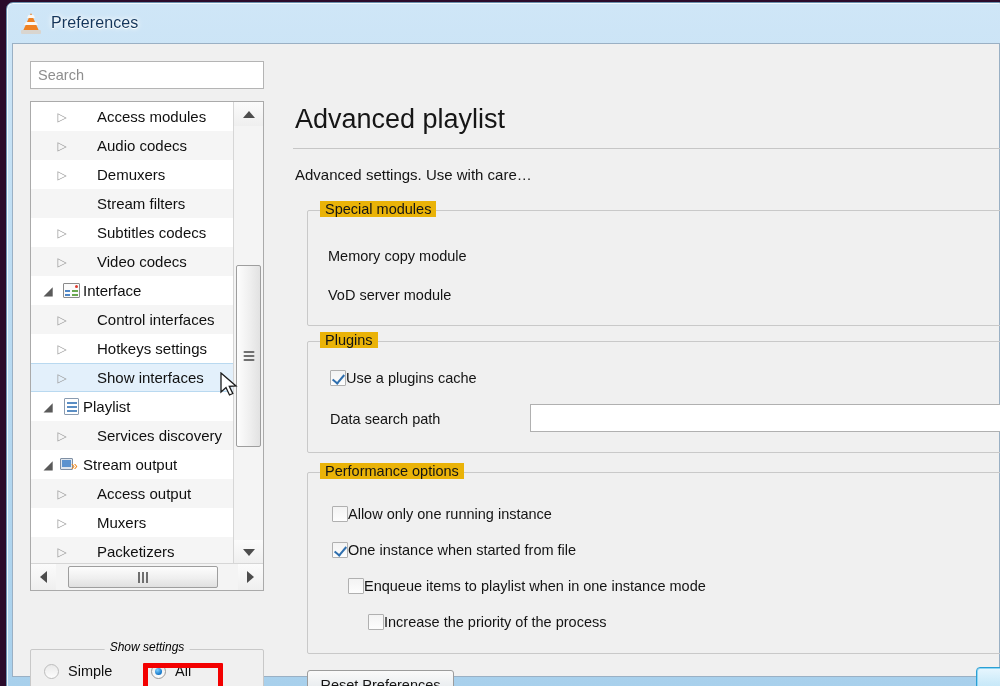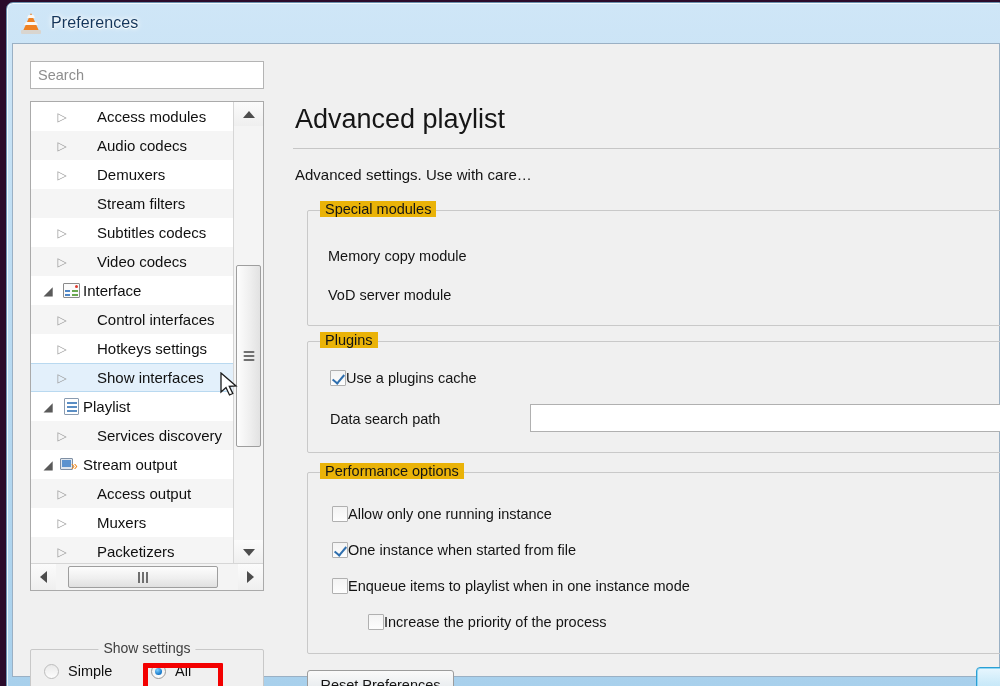--- a/index.html
+++ b/index.html
@@ -203,21 +203,21 @@
   
   #show-settings-group {
     position: absolute; left: 17px; top: 605px;
     width: 234px; height: 50px;
     border: 1px solid #c8c8c8; border-radius: 2px;
     background: #f0f0f0;
   }
   #show-settings-legend {
     position: absolute; left: 50%; top: -10px; transform: translateX(-50%);
     background: #f0f0f0; padding: 0 5px;
-    font-size: 14px; color: #404040; white-space: nowrap;
+    font-size: 12px; color: #000000; white-space: nowrap; font-style: italic;
   }
   .radio-item {
     position: absolute; top: 13px;
     display: flex; align-items: center; gap: 9px;
     font-size: 14.5px; color: #101010;
   }
   #radio-simple { left: 13px; }
   #radio-all { left: 120px; }
   .radio-dot {
     width: 15px; height: 15px; border-radius: 50%;
@@ -555,21 +555,21 @@
       <div class="group-box" id="grp-perf" style="top:414px; width:950px; height:182px;">
         <div class="group-legend">Performance options</div>
         <div class="checkbox-row" style="left:24px; top:33px;">
           <span class="cbox"></span>
           <span>Allow only one running instance</span>
         </div>
         <div class="checkbox-row" style="left:24px; top:69px;">
           <span class="cbox checked"></span>
           <span>One instance when started from file</span>
         </div>
-        <div class="checkbox-row" style="left:24px; top:105px;">
+        <div class="checkbox-row" style="left:40px; top:105px;">
           <span class="cbox"></span>
           <span>Enqueue items to playlist when in one instance mode</span>
         </div>
         <div class="checkbox-row" style="left:24px; top:141px;margin-left:36px;">
           <span class="cbox"></span>
           <span>Increase the priority of the process</span>
         </div>
       </div>
     </div>
 

